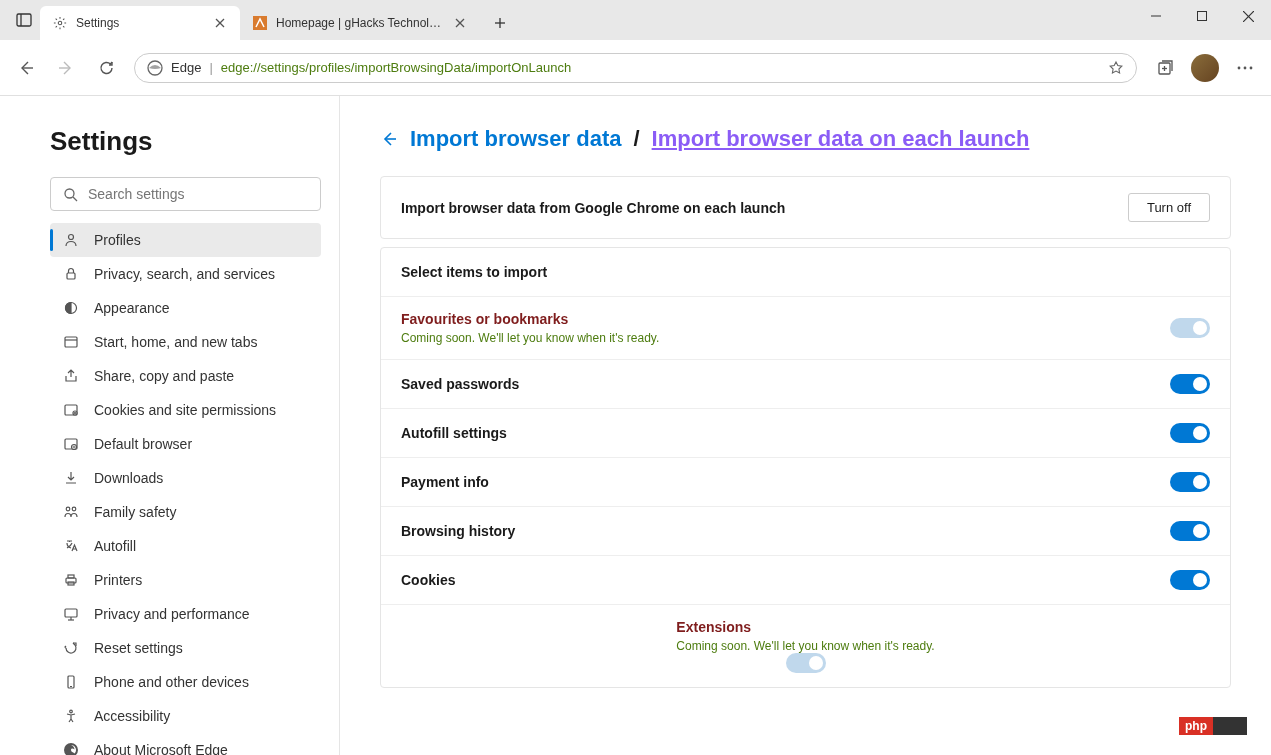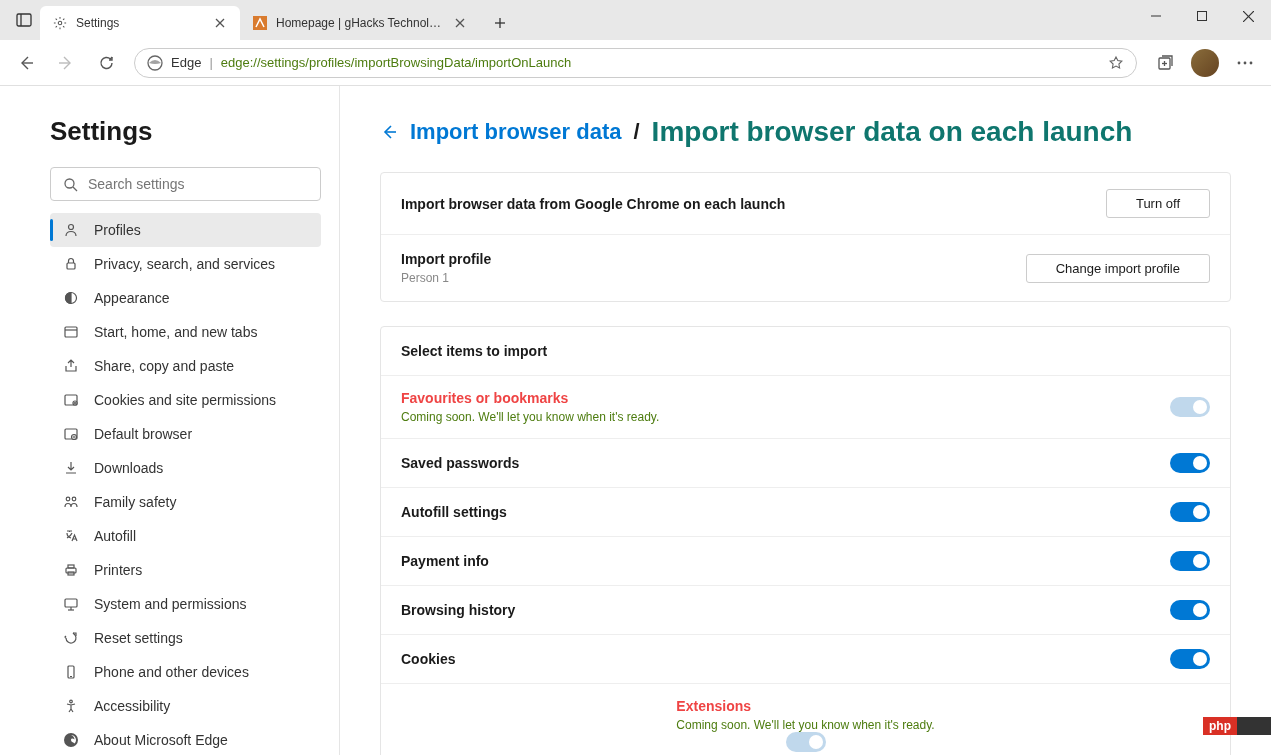--- a/index.html
+++ b/index.html
@@ -14,21 +14,21 @@
 .tab.active { background: #fff; }
 .tab.inactive { background: transparent; }
 .tab-icon { width: 16px; height: 16px; display: flex; align-items: center; justify-content: center; flex-shrink: 0; }
 .tab-title { flex: 1; white-space: nowrap; overflow: hidden; text-overflow: ellipsis; }
 .tab-close { width: 16px; height: 16px; display: flex; align-items: center; justify-content: center; color: #555; font-size: 14px; }
 .new-tab { width: 28px; height: 28px; display: flex; align-items: center; justify-content: center; margin-left: 6px; margin-bottom: 3px; color: #333; }
 .win-controls { margin-left: auto; display: flex; height: 100%; }
 .win-btn { width: 46px; height: 32px; display: flex; align-items: center; justify-content: center; color: #333; }
 
 
-.toolbar { height: 46px; background: #fff; display: flex; align-items: center; padding: 0 8px; gap: 4px; border-bottom: 1px solid #e0e0e0; }
+.toolbar { height: 56px; background: #fff; display: flex; align-items: center; padding: 0 8px; gap: 4px; border-bottom: 1px solid #e0e0e0; }
 .tb-btn { width: 36px; height: 32px; display: flex; align-items: center; justify-content: center; color: #555; border-radius: 4px; }
 .tb-btn.disabled { color: #bbb; }
 .addr-bar { flex: 1; height: 30px; background: #fff; border: 1px solid #ccc; border-radius: 15px; display: flex; align-items: center; padding: 0 12px; gap: 8px; margin: 0 6px; font-size: 13px; color: #666; }
 .addr-bar .edge-label { color: #333; font-weight: 400; }
 .addr-bar .sep { color: #999; }
 .addr-bar .url { flex: 1; color: #4d7c0f; }
 .right-icons { display: flex; align-items: center; gap: 4px; }
 .avatar { width: 28px; height: 28px; border-radius: 50%; background: linear-gradient(135deg, #8a6d3b, #654321); }
 
 
@@ -40,46 +40,46 @@
 .nav-item { display: flex; align-items: center; gap: 14px; padding: 8px 12px; border-radius: 4px; font-size: 14px; color: #333; cursor: pointer; margin-bottom: 0px; }
 .nav-item.active { background: #eaeaea; position: relative; }
 .nav-item.active::before { content: ""; position: absolute; left: 0px; top: 6px; bottom: 6px; width: 3px; background: #0078d4; border-radius: 2px; }
 .nav-icon { width: 18px; height: 18px; display: flex; align-items: center; justify-content: center; color: #555; flex-shrink: 0; }
 
 .main { flex: 1; padding: 30px 40px; overflow-y: auto; background: #fff; }
 .breadcrumb { display: flex; align-items: center; gap: 12px; margin-bottom: 24px; }
 .bc-back { color: #0078d4; }
 .bc-link { color: #0078d4; font-size: 22px; font-weight: 600; }
 .bc-sep { color: #1a1a1a; font-size: 22px; font-weight: 600; }
-.bc-current { color: #0f766e; font-size: 28px; font-weight: 600; }
-
-.card { border: 1px solid #e5e5e5; border-radius: 4px; margin-bottom: 24px; background: #fff; }
+.bc-current { color: #8b5cf6; font-size: 22px; font-weight: 600; text-decoration: underline; }
+
+.card { border: 1px solid #e5e5e5; border-radius: 4px; margin-bottom: 8px; background: #fff; }
 .card-row { display: flex; align-items: center; justify-content: space-between; padding: 16px 20px; border-bottom: 1px solid #eee; }
 .card-row:last-child { border-bottom: none; }
 .card-row-left { display: flex; flex-direction: column; gap: 4px; }
 .card-row-title { font-size: 14px; font-weight: 600; color: #1a1a1a; }
 .card-row-sub { font-size: 12px; color: #888; }
-.btn-outline { border: 1px solid #ccc; background: #fff; padding: 6px 29px; border-radius: 3px; font-size: 13px; cursor: pointer; color: #1a1a1a; }
+.btn-outline { border: 1px solid #ccc; background: #fff; padding: 6px 18px; border-radius: 3px; font-size: 13px; cursor: pointer; color: #1a1a1a; }
 
 .section-header { padding: 16px 20px; font-size: 14px; font-weight: 600; color: #1a1a1a; border-bottom: 1px solid #eee; }
 .import-item { display: flex; align-items: center; justify-content: space-between; padding: 14px 20px; border-bottom: 1px solid #eee; }
 .import-item:last-child { border-bottom: none; flex-direction: column; }
-.import-item.disabled .import-title { color: #ef4444; }
+.import-item.disabled .import-title { color: #7f1d1d; }
 .import-title { font-size: 14px; font-weight: 600; color: #1a1a1a; }
 .import-desc { font-size: 12px; color: #4d7c0f; margin-top: 4px; }
 
 .toggle { width: 40px; height: 20px; border-radius: 10px; position: relative; cursor: pointer; flex-shrink: 0; }
 .toggle.on { background: #0078d4; }
 .toggle.off { background: #c0d8ec; }
 .toggle::after { content: ""; position: absolute; width: 14px; height: 14px; background: #fff; border-radius: 50%; top: 3px; }
 .toggle.on::after { right: 3px; }
 .toggle.off::after { right: 3px; }
 
 
-.php-badge { position: absolute; bottom: 20px; right: 0; display: flex; align-items: flex-start; margin-left: 12px; }
+.php-badge { position: absolute; bottom: 20px; right: 24px; display: flex; align-items: flex-start; margin-left: 12px; }
 .php-badge .p1 { background: #d93025; color: #fff; font-size: 12px; font-weight: 600; padding: 2px 6px; }
 .php-badge .p2 { background: #333; width: 34px; height: 18px; position: relative; }
 
 svg { display: block; }
 </style>
 </head>
 <body>
 
 <div class="titlebar">
   <div class="titlebar-left">
@@ -320,21 +320,21 @@
           <span>Printers</span>
         </div>
         <div class="nav-item">
           <span class="nav-icon">
             <svg width="16" height="16" viewBox="0 0 16 16" stroke="currentColor" fill="none" stroke-width="1.2">
               <rect x="2" y="3" width="12" height="8" rx="1"></rect>
               <line x1="5" y1="14" x2="11" y2="14"></line>
               <line x1="8" y1="11" x2="8" y2="14"></line>
             </svg>
           </span>
-          <span>System and permissions</span>
+          <span>Privacy and performance</span>
         </div>
         <div class="nav-item">
           <span class="nav-icon">
             <svg width="16" height="16" viewBox="0 0 16 16" stroke="currentColor" fill="none" stroke-width="1.2">
               <path d="M3 8a5 5 0 109-3L10 3"></path>
               <path d="M10 3v3h3" transform="rotate(180 11.5 4.5)"></path>
               <path d="M4 4l-1 1 1 1" transform="translate(-1,2)"></path>
             </svg>
           </span>
           <span>Reset settings</span>
@@ -381,27 +381,20 @@
       <span class="bc-current">Import browser data on each launch</span>
     </div>
 
     <div class="card">
       <div class="card-row">
         <div class="card-row-left">
           <span class="card-row-title">Import browser data from Google Chrome on each launch</span>
         </div>
         <button class="btn-outline">Turn off</button>
       </div>
-      <div class="card-row">
-        <div class="card-row-left">
-          <span class="card-row-title">Import profile</span>
-          <span class="card-row-sub">Person 1</span>
-        </div>
-        <button class="btn-outline">Change import profile</button>
-      </div>
     </div>
 
     <div class="card">
       <div class="section-header">Select items to import</div>
       <div id="import-list">
           <div class="import-item disabled">
             <div>
               <div class="import-title">Favourites or bookmarks</div>
               <div class="import-desc">Coming soon. We'll let you know when it's ready.</div>
             </div>

